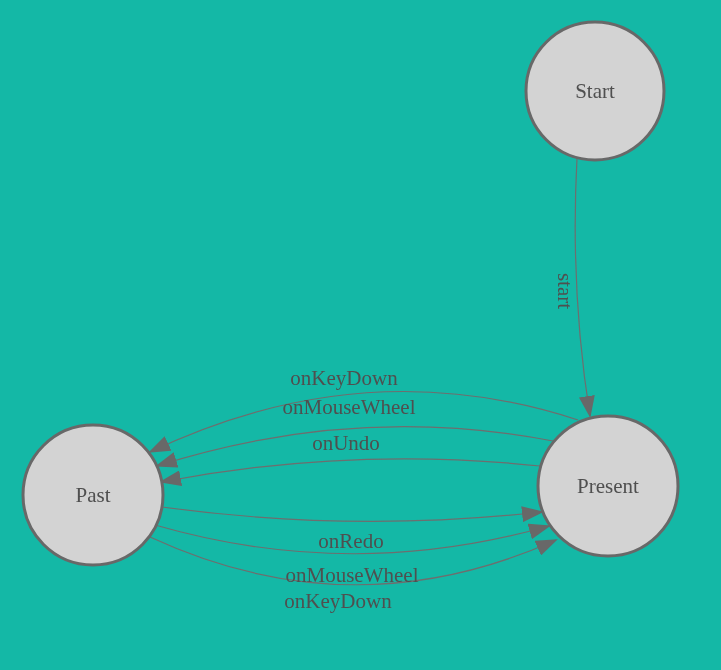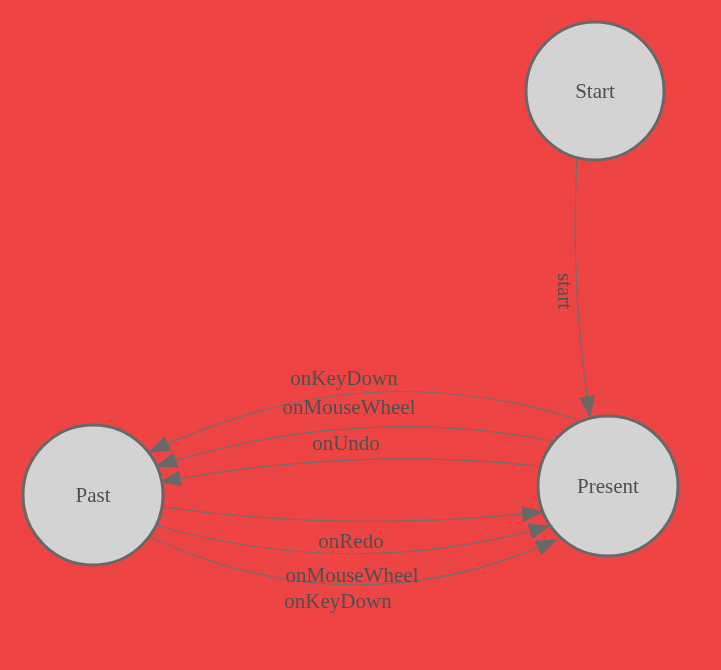--- a/index.html
+++ b/index.html
@@ -8,21 +8,21 @@
     background: #ffffff;
     width: 721px;
     height: 670px;
     overflow: hidden;
     font-family: "Liberation Serif", "DejaVu Serif", serif;
   }
   .page {
     position: relative;
     width: 721px;
     height: 670px;
-    background: #ef4444;
+    background: #14b8a6;
   }
   svg { display: block; }
   .edge-path {
     fill: none;
     stroke-width: 1.2;
   }
   .node-circle {
     stroke-width: 3;
   }
   .node-label {

